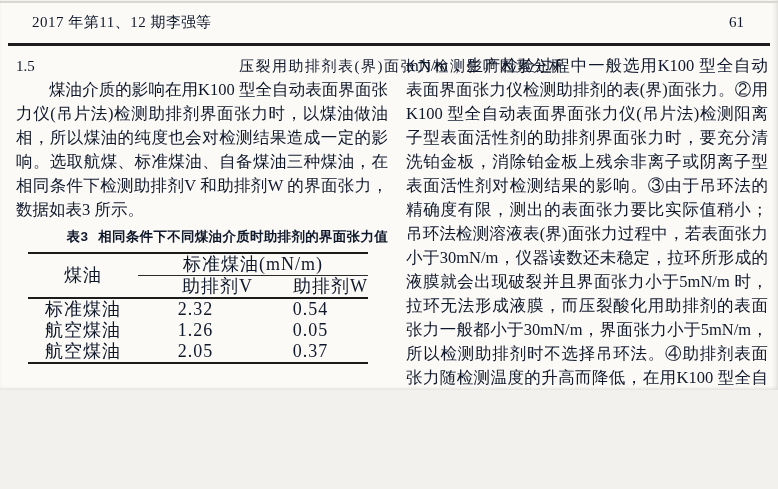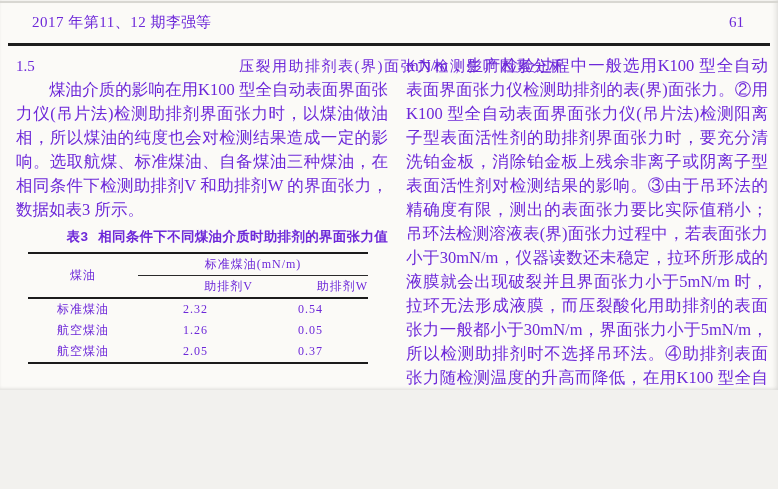--- a/index.html
+++ b/index.html
@@ -6,21 +6,21 @@
   html,body { width:778px; height:489px; }
   body {
     background:#f2f1ee;
     font-family:"Liberation Serif","DejaVu Serif",serif;
   }
   .page {
     position:relative;
     width:778px; height:390px;
     background:#fbfaf7;
     overflow:hidden;
-    color:#6d28d9;
+    color:#0f172a;
     box-shadow: inset -3px 0 4px rgba(0,0,0,.08), inset 0 -2px 3px rgba(0,0,0,.05);
   }
   .top-smudge {
     position:absolute; top:1px; left:0; right:0; height:2px;
     background:#d8d7d2;
   }
   .page-header {
     position:absolute; top:13px; left:32px; right:34px;
     display:flex; align-items:baseline;
     font-size:15px; white-space:nowrap;
@@ -51,21 +51,21 @@
     font-family:"Liberation Sans","DejaVu Sans",sans-serif;
     font-weight:bold;
     font-size:13.5px; line-height:18px;
     letter-spacing:.3px;
     word-break:keep-all; white-space:nowrap;
   }
   .cap-label { margin-right:10px; }
   table.data-table {
     width:340px; margin:6px 0 0 12px;
     border-collapse:collapse;
-    font-size:12px;
+    font-size:18px;
     border-top:2.5px solid #1b1b1b;
     border-bottom:2.5px solid #1b1b1b;
     table-layout:fixed;
   }
   .data-table th, .data-table td {
     font-weight:normal; text-align:center;
     height:21px; line-height:21px; padding:0;
     letter-spacing:1px;
   }
   .data-table .co1 { width:110px; }

